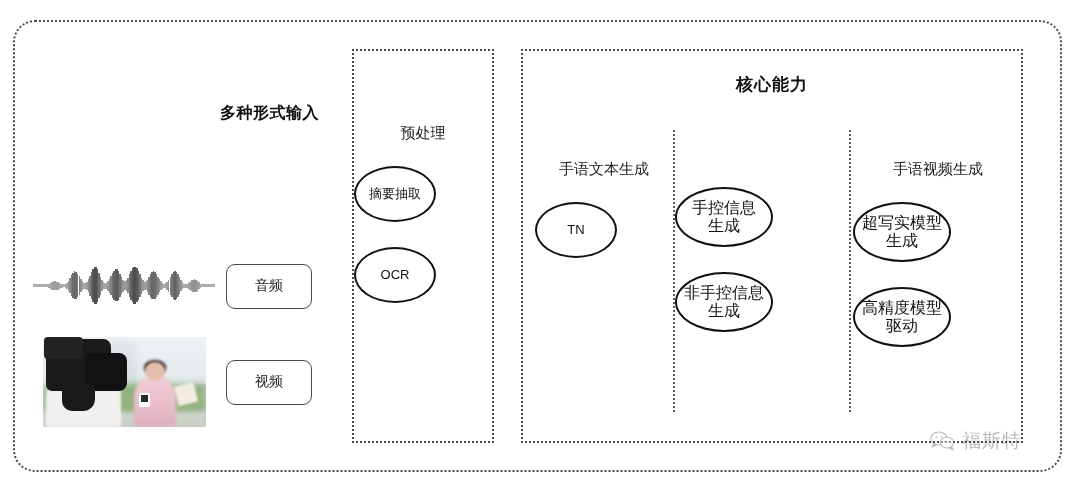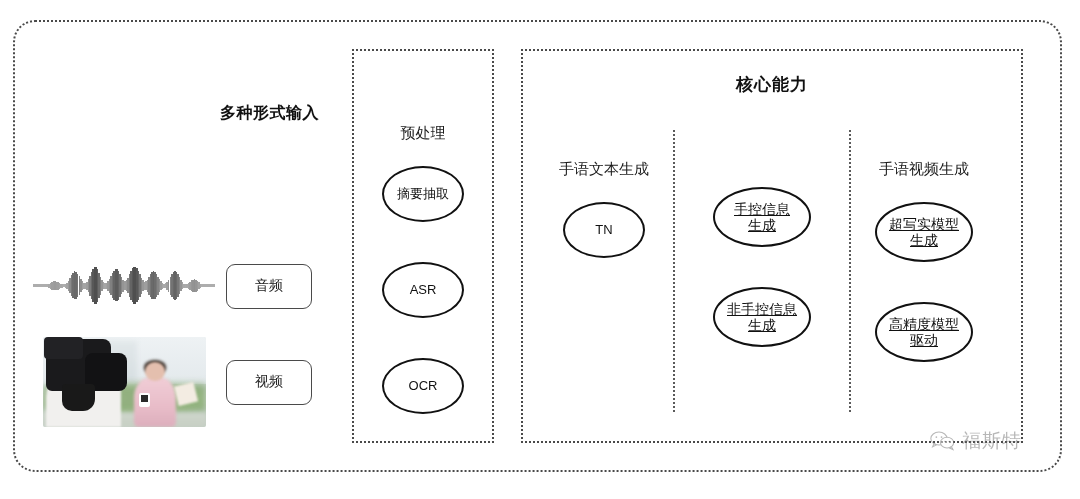--- a/index.html
+++ b/index.html
@@ -88,52 +88,51 @@
   .col-label {
     font-size: 15px;
     color: #1b1b1b;
     white-space: nowrap;
     line-height: 1;
   }
 
   
   .core-col-1 { left: 12px;  width: 138px; }
   .core-col-2 { left: 152px; width: 174px; }
-  .core-col-3 { left: 316px; width: 170px; }
+  .core-col-3 { left: 330px; width: 170px; }
 
   
   .scene-col { left: 0; width: 138px; top: 74px; }
 
   
   .ellipse-stack {
     margin-top: 26px;
     display: flex;
     flex-direction: column;
-    align-items: center;
-    gap: 40px;
+    align-items: flex-start;
+    gap: 25px;
   }
   .ellipse {
     width: 82px;
     height: 56px;
     border: 2.2px solid #111;
     border-radius: 50%;
     display: flex;
     align-items: center;
     justify-content: center;
     text-align: center;
     font-size: 13px;
     line-height: 1.15;
     color: #111;
     box-sizing: border-box;
   }
   .ellipse.wide {
     width: 98px;
     height: 60px;
-    font-size: 14px;
-    text-decoration: underline;
+    font-size: 16px;
   }
   .ellipse .txt { display: block; padding: 0 2px; }
 
   
   .input-area {
     position: absolute;
     left: 30px;
     top: 95px;
     width: 300px;
     height: 330px;
@@ -606,23 +605,20 @@
 
   <div class="panel panel-scene">
 
     <div class="col scene-col">
       <div class="col-label">预处理</div>
       <div class="ellipse-stack">
         <div class="ellipse">
           <span class="txt">摘要抽取</span>
         </div>
         <div class="ellipse">
-          <span class="txt">ASR</span>
-        </div>
-        <div class="ellipse">
           <span class="txt">OCR</span>
         </div>
       </div>
     </div>
   </div>
 
   <div class="panel panel-core">
     <div class="panel-title">核心能力</div>
 
     <div class="col-divider d1"></div>

